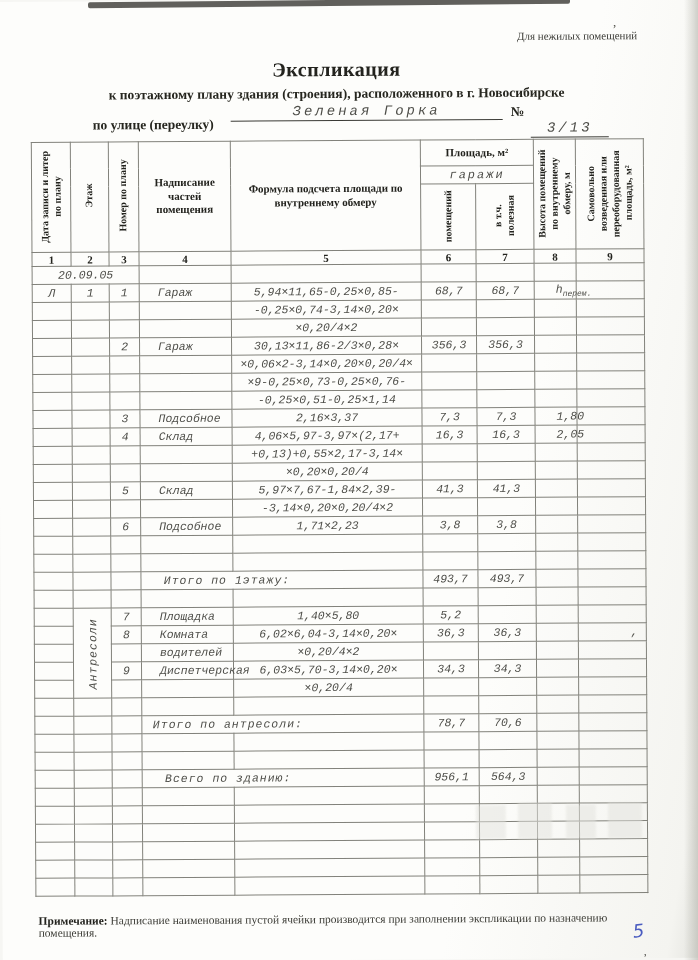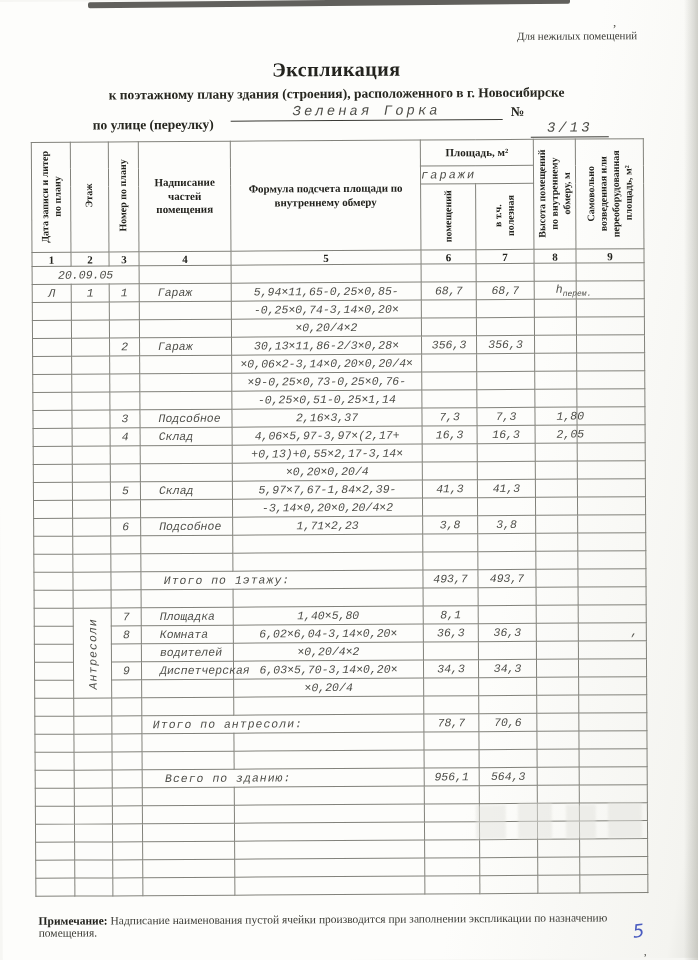--- a/index.html
+++ b/index.html
@@ -33,21 +33,21 @@
   
   table{position:absolute;left:33px;top:140px;width:612px;border-collapse:collapse;table-layout:fixed;}
   td{border:1px solid #82827b;height:17px;padding:0;white-space:nowrap;overflow:visible;
      font-size:11.5px;vertical-align:middle;}
   td.hd{font-weight:bold;font-size:11px;color:#23231e;text-align:center;white-space:normal;line-height:1.25;}
   td.vh{text-align:center;vertical-align:middle;}
   .vert{display:inline-block;writing-mode:vertical-rl;transform:rotate(180deg);
         white-space:normal;font-weight:bold;font-size:10px;line-height:1.25;color:#23231e;
         max-height:100px;font-family:"Liberation Serif",serif;}
   .numrow td{font-weight:bold;font-size:11px;color:#23231e;text-align:center;height:13px;}
-  .garage-note{letter-spacing:2px;font-size:12px;}
+  .garage-note{text-align:center;letter-spacing:2px;font-size:12px;}
   .c{text-align:center;}
   .l{text-align:left;padding-left:18px;}
   .r{text-align:right;padding-right:8px;}
   .tot{text-align:center;padding-right:110px;letter-spacing:1px;}
   .mezz{writing-mode:vertical-rl;transform:rotate(180deg);text-align:center;
         font-family:"Liberation Mono","DejaVu Sans Mono",monospace;font-style:italic;
         font-size:11.5px;color:#4e4e49;letter-spacing:1px;}
   td.hn{text-align:left;padding-left:21px;}
   td.hn sub{font-size:8px;}
   .note-line{position:absolute;left:36px;top:913px;width:600px;font-size:11.5px;color:#3c3c36;}
@@ -326,21 +326,21 @@
             <td></td>
             <td></td>
             <td></td>
           </tr>
           <tr>
             <td class="tw c"></td>
             <td rowspan="5" class="mezz">Антресоли</td>
             <td class="tw c">7</td>
             <td class="tw l">Площадка</td>
             <td class="tw c">1,40×5,80</td>
-            <td class="tw c">8,1</td>
+            <td class="tw c">5,2</td>
             <td class="tw c"></td>
             <td class="tw hn"></td>
             <td class="tw r"></td>
           </tr>
           <tr>
             <td class="tw c"></td>
             <td class="tw c">8</td>
             <td class="tw l">Комната</td>
             <td class="tw c">6,02×6,04-3,14×0,20×</td>
             <td class="tw c">36,3</td>

